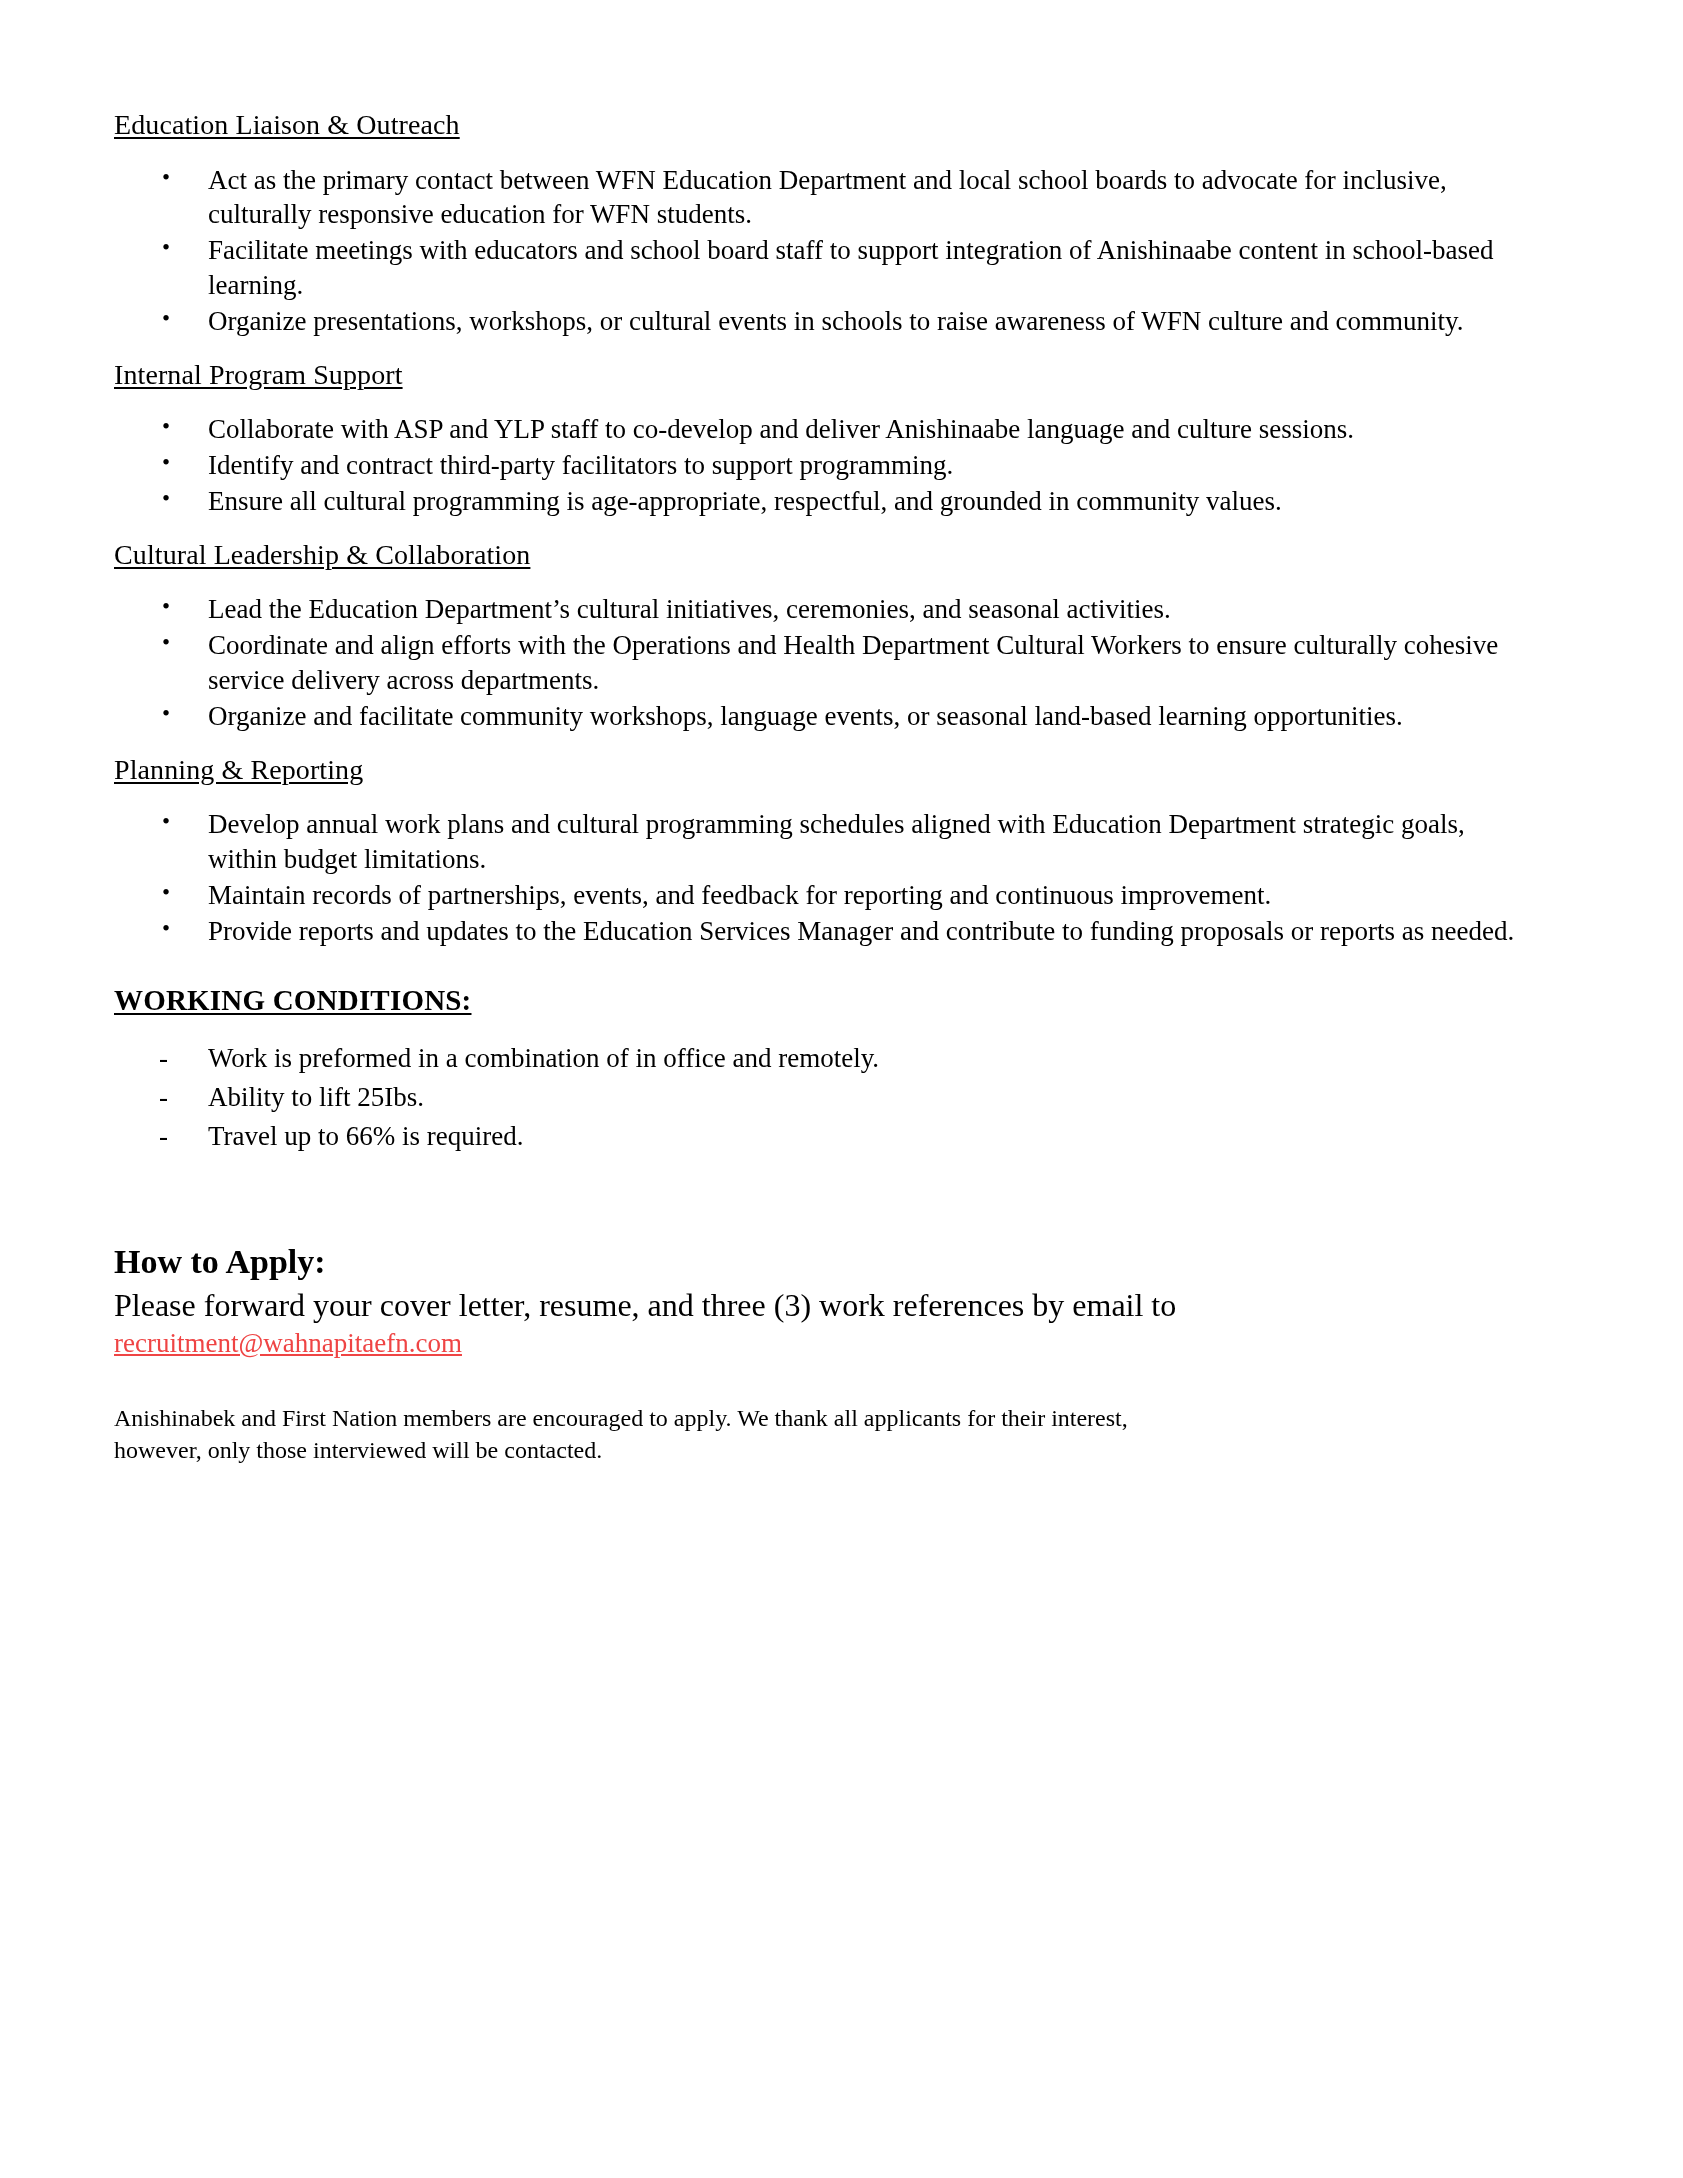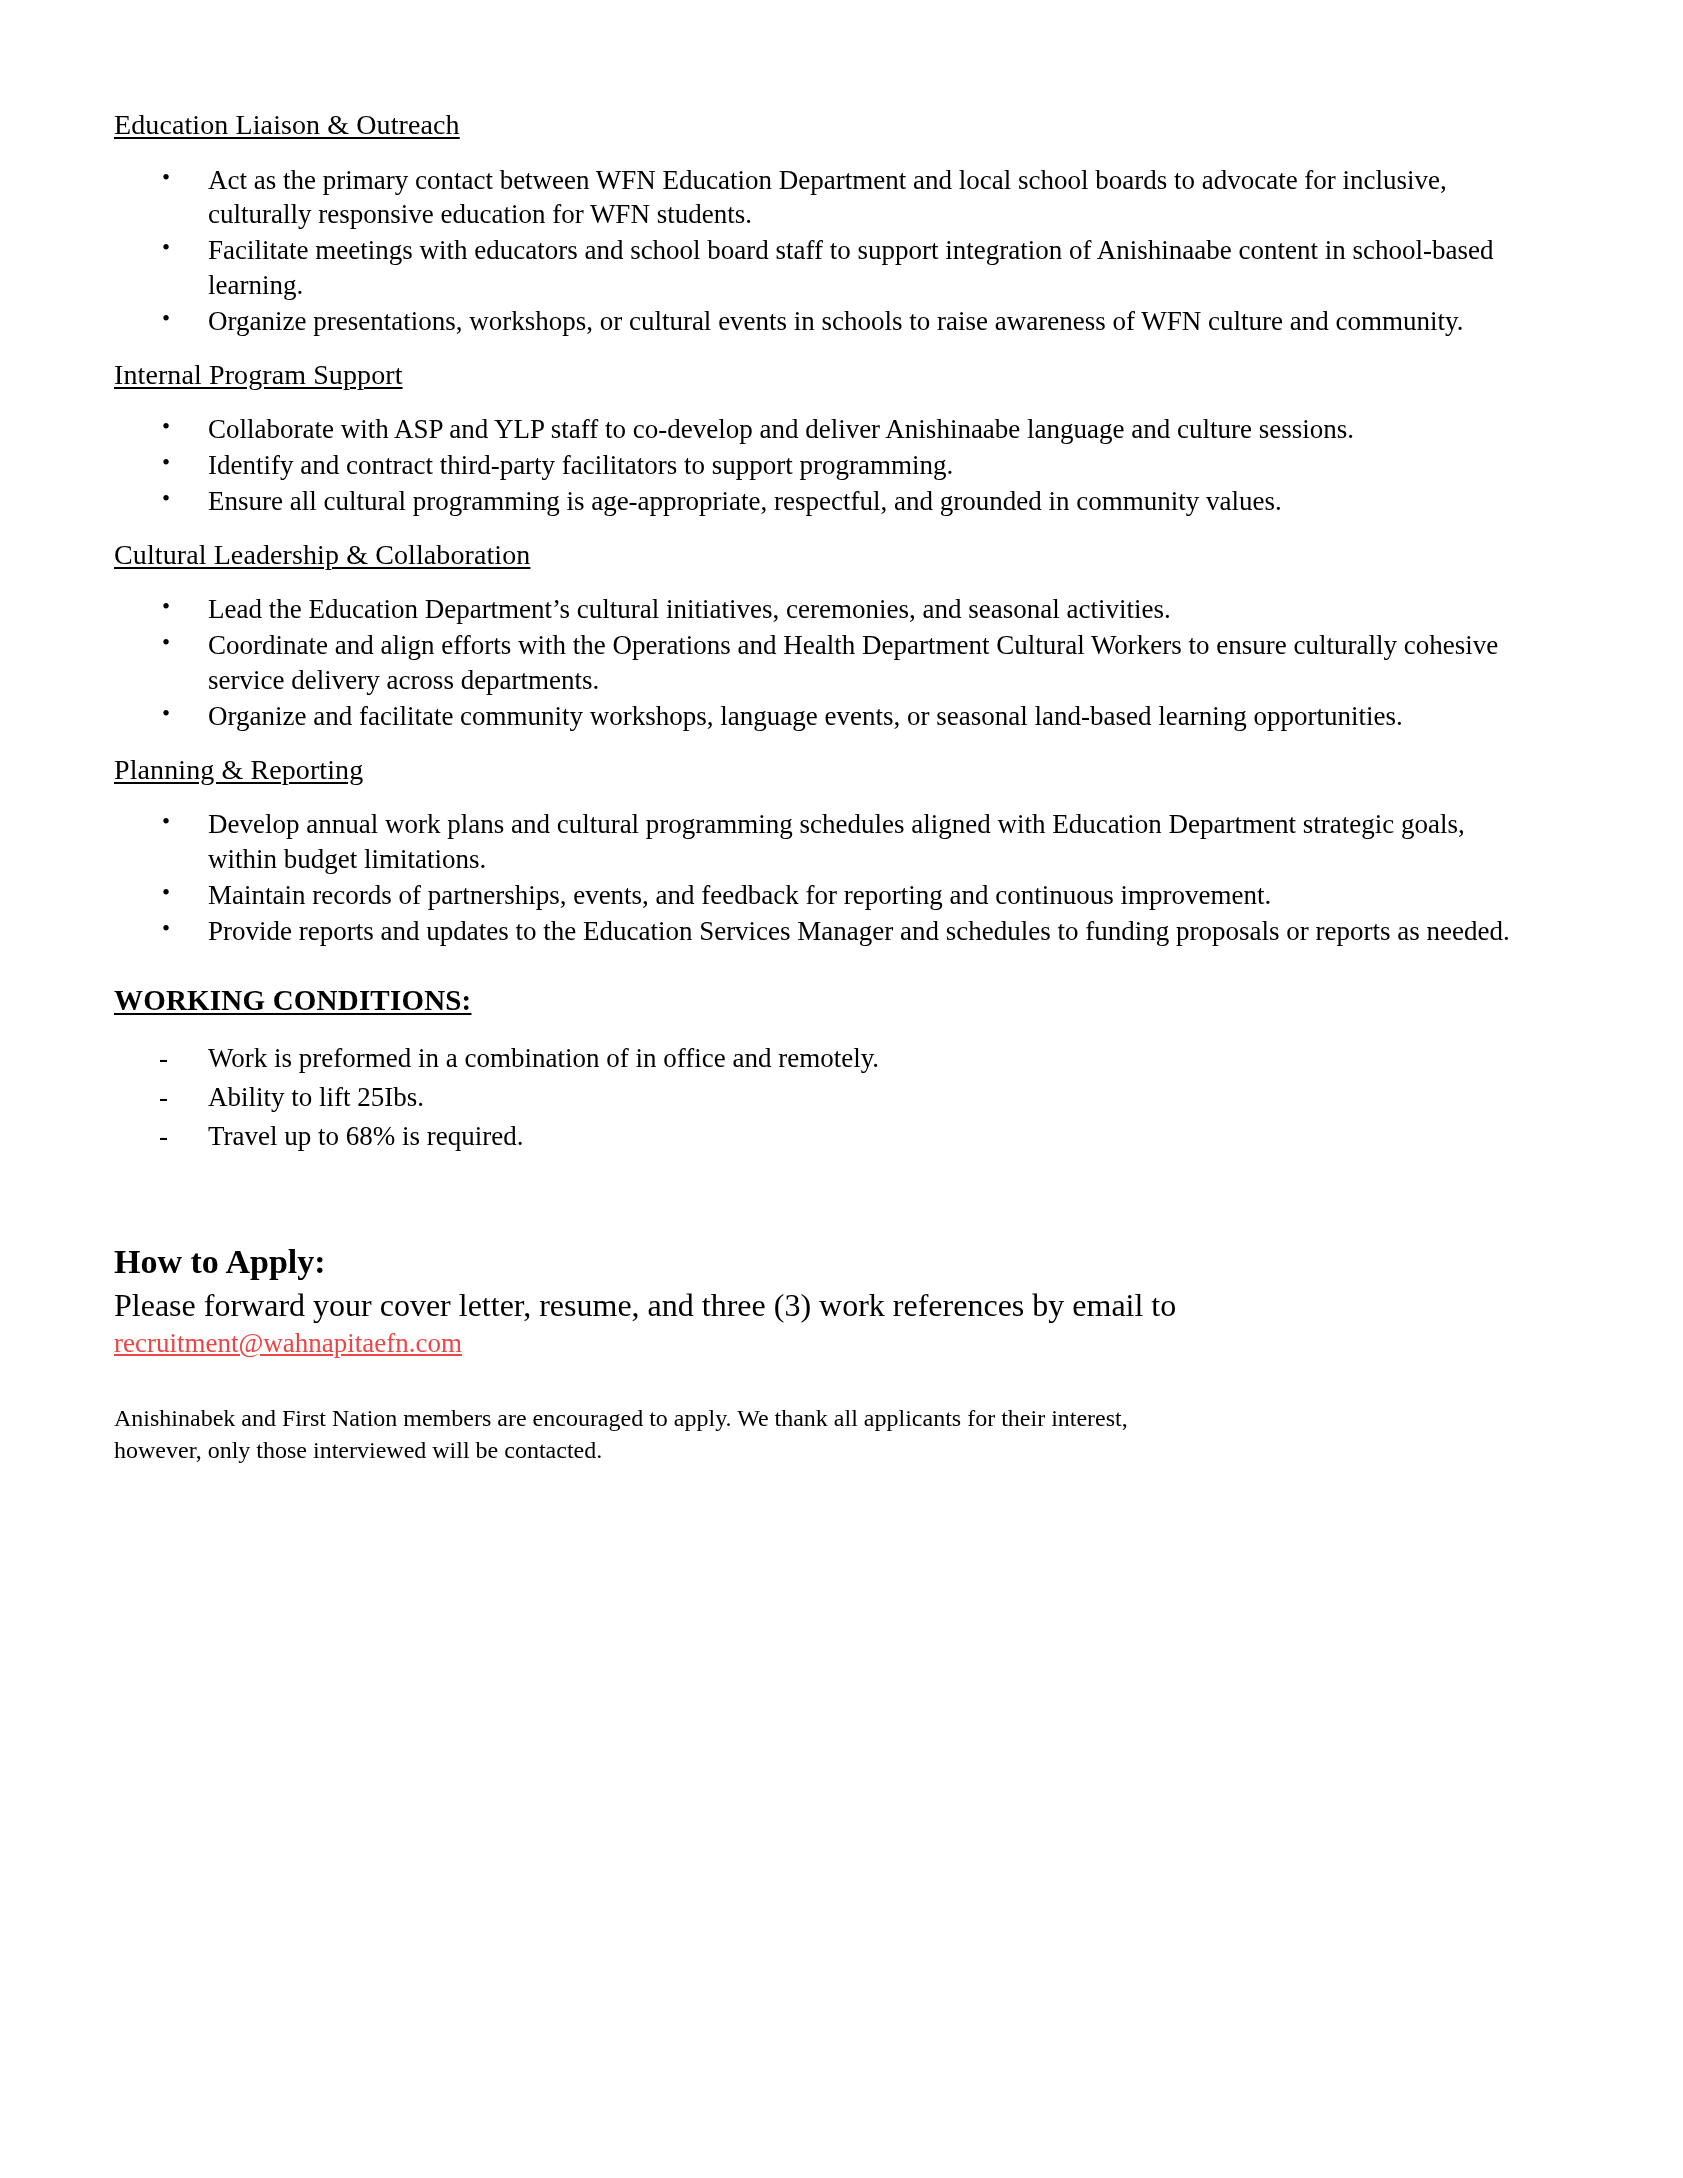--- a/index.html
+++ b/index.html
@@ -186,39 +186,39 @@
         <li>
           <span class="marker">•</span>
           <span>Develop annual work plans and cultural programming schedules aligned with Education Department strategic goals, within budget limitations.</span>
         </li>
         <li>
           <span class="marker">•</span>
           <span>Maintain records of partnerships, events, and feedback for reporting and continuous improvement.</span>
         </li>
         <li>
           <span class="marker">•</span>
-          <span>Provide reports and updates to the Education Services Manager and schedules to funding proposals or reports as needed.</span>
+          <span>Provide reports and updates to the Education Services Manager and contribute to funding proposals or reports as needed.</span>
         </li>
       </ul>
     </div>
 
     <div>
       <span class="block-heading">WORKING CONDITIONS:</span>
       <ul class="dashes">
         <li>
           <span class="marker">-</span>
           <span>Work is preformed in a combination of in office and remotely.</span>
         </li>
         <li>
           <span class="marker">-</span>
           <span>Ability to lift 25Ibs.</span>
         </li>
         <li>
           <span class="marker">-</span>
-          <span>Travel up to 68% is required.</span>
+          <span>Travel up to 66% is required.</span>
         </li>
       </ul>
     </div>
 
     <div class="apply-block">
       <span class="apply-heading">How to Apply:</span>
       <span class="apply-line">Please forward your cover letter, resume, and three (3) work references by email to</span>
       <a class="email-link" href="#">recruitment@wahnapitaefn.com</a>
     </div>
 

